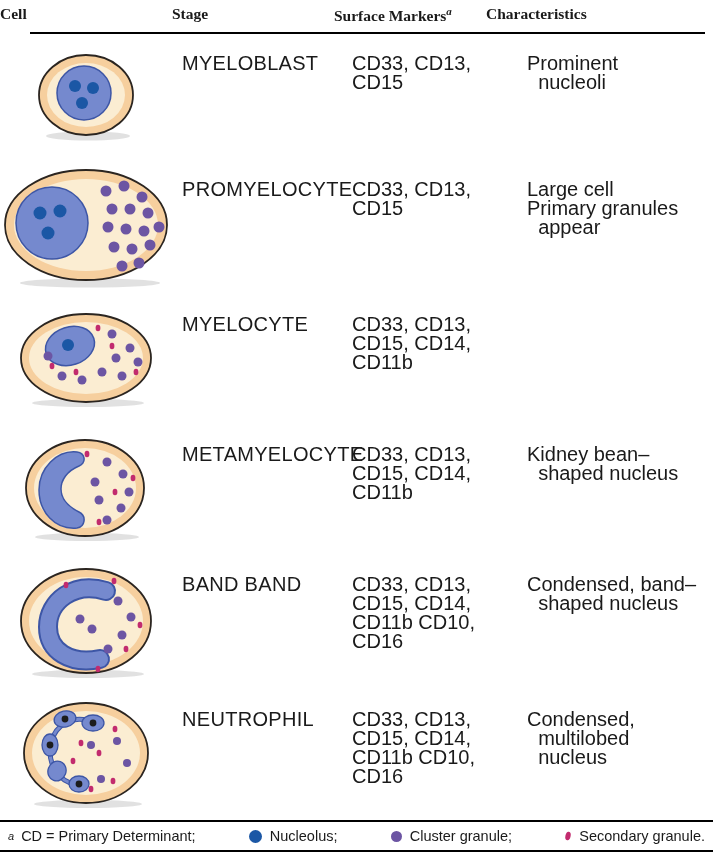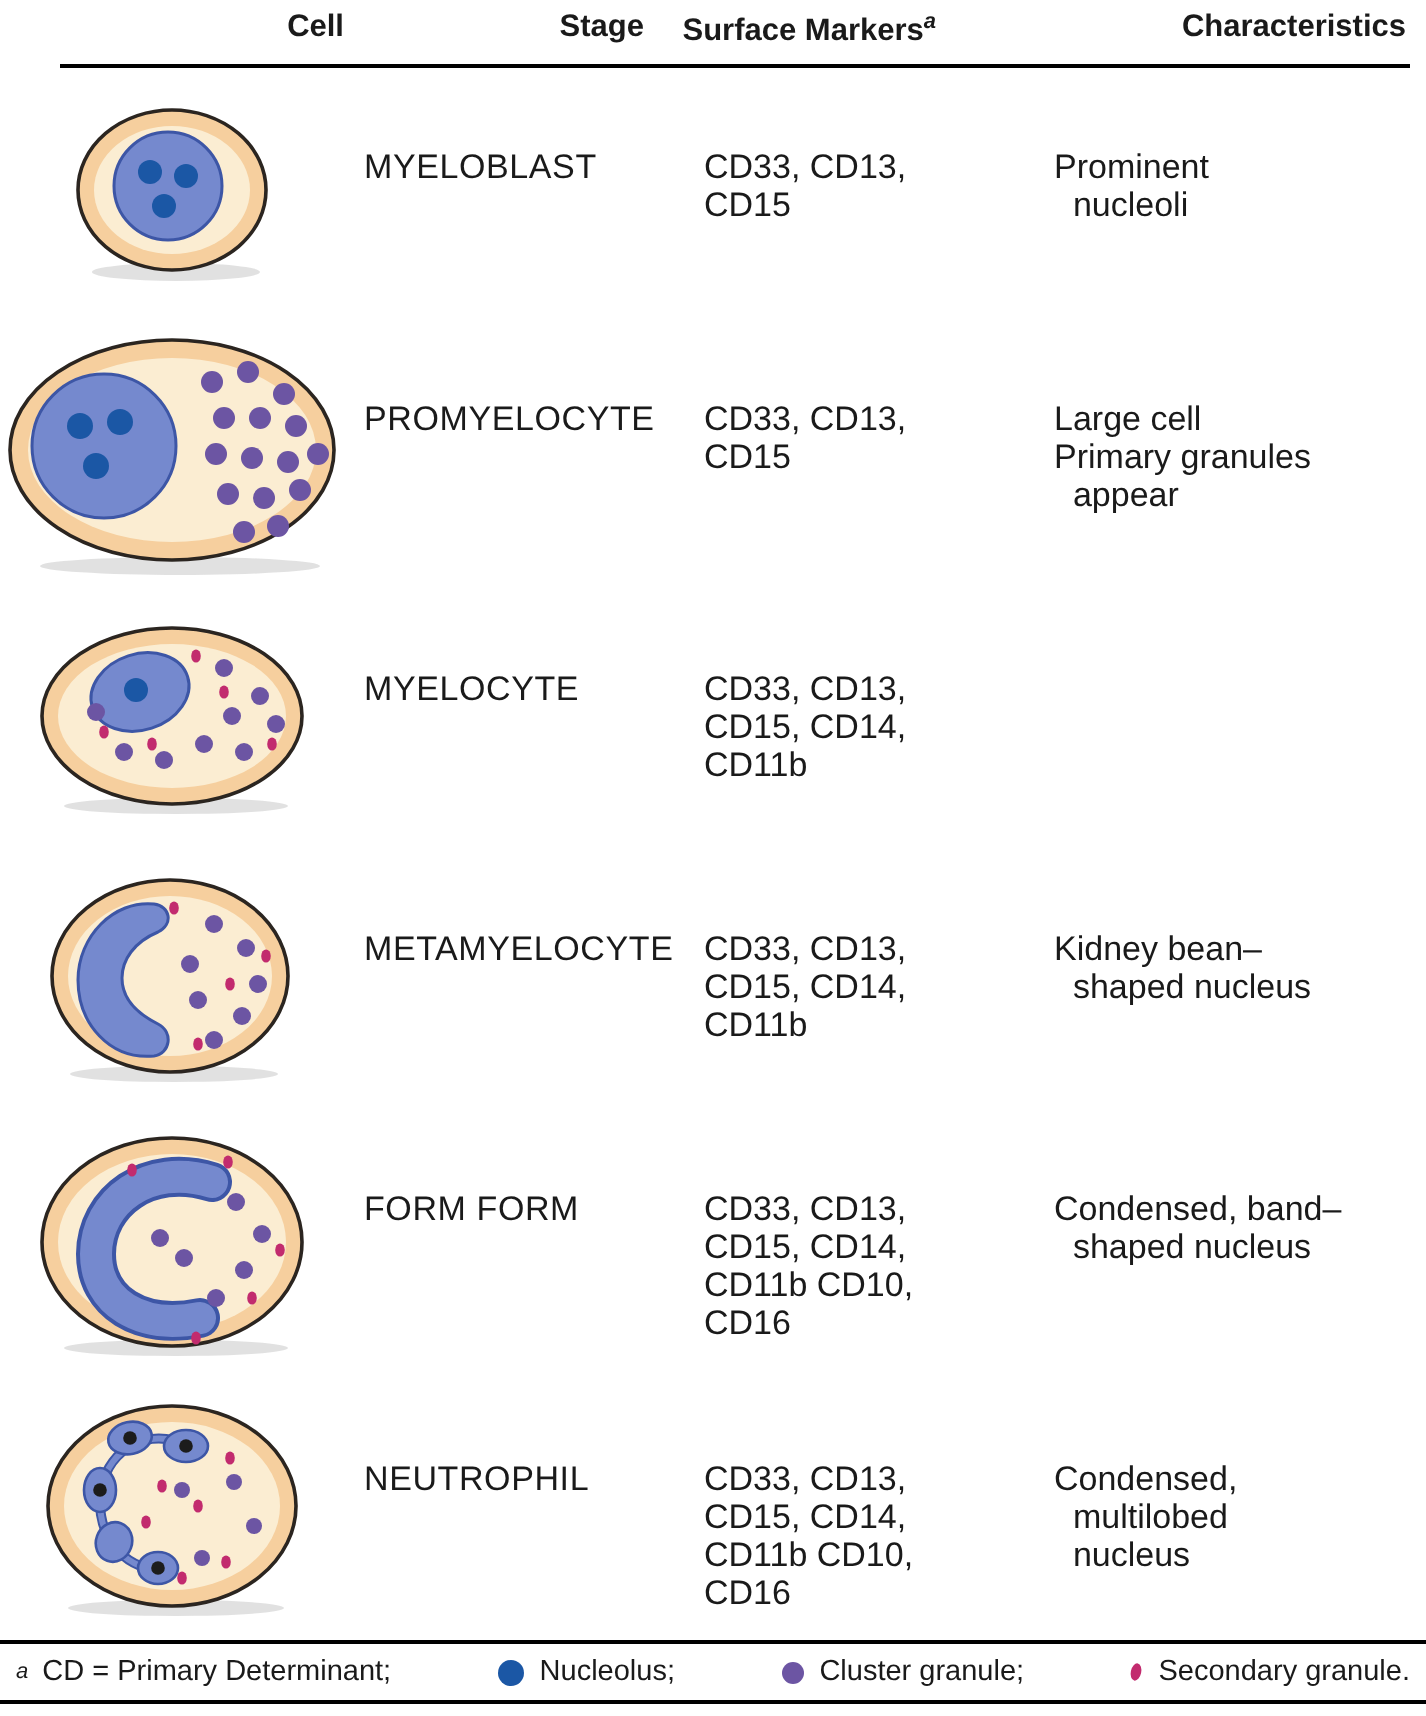--- a/index.html
+++ b/index.html
@@ -2,38 +2,38 @@
 <html><head>
 <meta charset="utf-8">
 <style>
   * { margin:0; padding:0; box-sizing:border-box; }
   html,body { background:#fff; }
   body { font-family:"Liberation Sans", sans-serif; color:#1a1a1a; }
   .page { width:713px; height:858px; background:#fff; position:relative; overflow:hidden; }
 
   
   .hdr { position:relative; height:32px; }
-  .hlabel { position:absolute; top:5px; font-weight:bold; font-size:15.5px; text-align:right; }
+  .hlabel { position:absolute; top:5px; font-weight:bold; font-size:15.5px; text-align:left;font-family:Liberation Serif, serif; }
   .hl-cell   { left:0;     width:172px; }
   .hl-stage  { left:172px; width:150px; }
   .hl-markers{ left:334px; width:134px; }
-  .hl-chars  { left:538px; width:165px; }
+  .hl-chars  { left:486px; width:165px; }
   sup.fn { font-style:italic; font-size:11px; font-weight:bold; }
 
   .rule { height:2px; background:#000; }
   .rule.top { margin-left:30px; margin-right:8px; }
 
   
   .row { display:grid; grid-template-columns:172px 170px 175px 1fr; }
   .r1{height:126px} .r2{height:135px} .r3{height:130px}
   .r4{height:130px} .r5{height:135px} .r6{height:130px}
   .illo { display:flex; align-items:center; justify-content:center; }
   .stage,.markers,.chars {
-    padding-top:40px; padding-left:10px;
-    font-size:17px; line-height:19px; white-space:pre-wrap;
+    padding-top:20px; padding-left:10px;
+    font-size:20px; line-height:19px; white-space:pre-wrap;
   }
   .stage { letter-spacing:.3px; }
 
   
   .legend { height:28px; display:flex; align-items:center; justify-content:space-between;
             padding:0 8px; font-size:14.5px; }
   .legend-item { display:flex; align-items:center; gap:7px; white-space:nowrap; }
   .legend .note sup { font-style:italic; font-size:11px; }
 </style>
 </head>
@@ -191,21 +191,21 @@
           </g>
           <g fill="#C22B6E">
             <ellipse cx="96" cy="14" rx="2.4" ry="3.3"></ellipse>
               <ellipse cx="122" cy="58" rx="2.4" ry="3.3"></ellipse>
             <ellipse cx="80" cy="102" rx="2.4" ry="3.3"></ellipse>
               <ellipse cx="48" cy="18" rx="2.4" ry="3.3"></ellipse>
             <ellipse cx="108" cy="82" rx="2.4" ry="3.3"></ellipse>
           </g>
         </svg>
       </div>
-      <div class="stage">FORM FORM</div>
+      <div class="stage">BAND BAND</div>
       <div class="markers">CD33, CD13,
 CD15, CD14,
 CD11b CD10,
 CD16</div>
       <div class="chars">Condensed, band–
   shaped nucleus</div>
     </section>
 
     <section class="row r6">
       <div class="illo">

